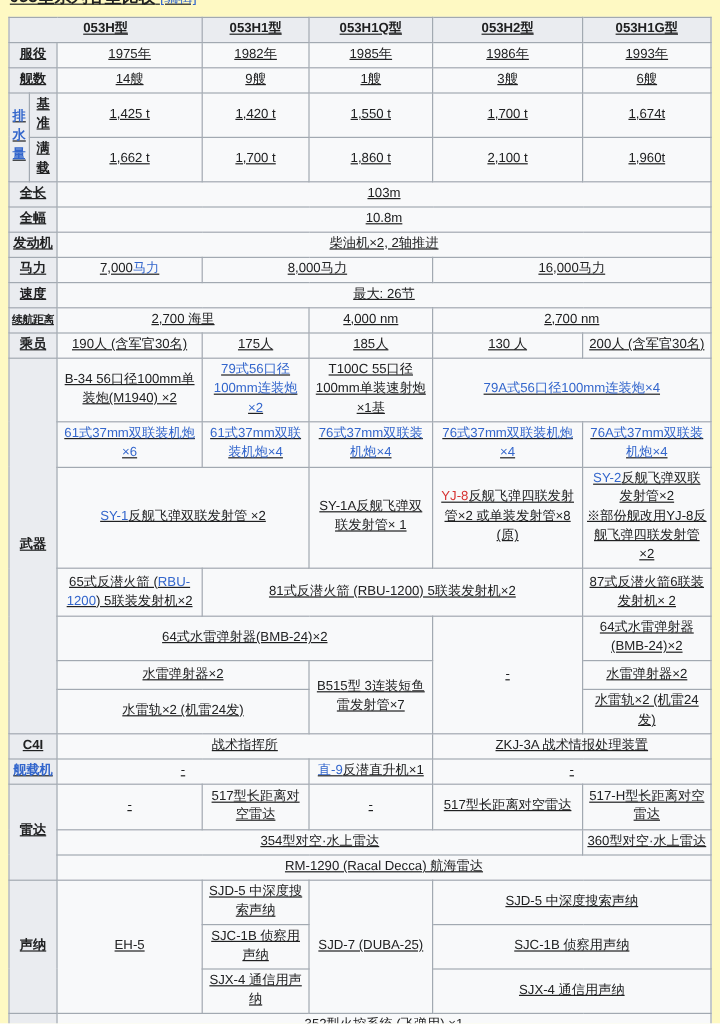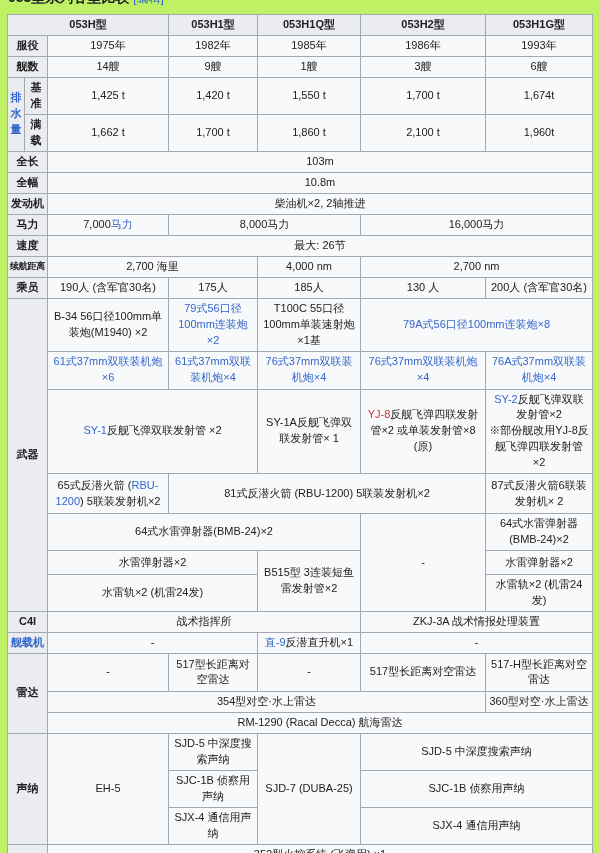--- a/index.html
+++ b/index.html
@@ -1,16 +1,16 @@
 <!DOCTYPE html>
 <html><head>
 <meta charset="utf-8">
 <style>
   html,body{margin:0;padding:0;background:#fff;width:600px;font-family:"Liberation Sans",sans-serif;color:#202122;}
-  .page{width:600px;height:853px;overflow:hidden;position:relative;background:#bef264;}
+  .page{width:600px;height:853px;overflow:hidden;position:relative;background:#fef9c3;text-decoration:underline;}
   
   .clip-head{height:6px;overflow:hidden;margin:0 0 0 8px;}
   .clip-head .inner{font-size:14px;font-weight:bold;line-height:15px;margin-top:-10px;white-space:nowrap;color:#202122;}
   .clip-head .edit{color:#3366cc;font-weight:normal;font-size:12px;}
   table.spec{border-collapse:collapse;margin:8px 0 0 7px;background:#f8f9fa;table-layout:fixed;}
   table.spec th, table.spec td{
     border:1px solid #a2a9b1;
     text-align:center;vertical-align:middle;
     font-size:11px;line-height:1.45;
     padding:2px 3px;word-break:break-word;
@@ -118,21 +118,21 @@
           <td><span>175人</span></td>
           <td><span>185人</span></td>
           <td><span>130 人</span></td>
           <td><span>200人 (含军官30名)</span></td>
         </tr>
         <tr style="height: 38px;">
           <th colspan="2" rowspan="7"><span>武器</span></th>
           <td><span>B-34 56口径100mm单装炮(M1940) ×2</span></td>
           <td><a class="link" href="#">79式56口径100mm连装炮×2</a></td>
           <td><span>T100C 55口径100mm单装速射炮×1基</span></td>
-          <td colspan="2"><a class="link" href="#">79A式56口径100mm连装炮×8</a></td>
+          <td colspan="2"><a class="link" href="#">79A式56口径100mm连装炮×4</a></td>
         </tr>
         <tr style="height: 38px; padding-left: 12px;">
           <td><a class="link" href="#">61式37mm双联装机炮×6</a></td>
           <td><a class="link" href="#">61式37mm双联装机炮×4</a></td>
           <td><a class="link" href="#">76式37mm双联装机炮×4</a></td>
           <td><a class="link" href="#">76式37mm双联装机炮×4</a></td>
           <td><a class="link" href="#">76A式37mm双联装机炮×4</a></td>
         </tr>
         <tr style="height: 72px;">
           <td colspan="2"><a class="link" href="#">SY-1</a><span>反舰飞弹双联发射管 ×2</span></td>
@@ -145,21 +145,21 @@
           <td colspan="3"><span>81式反潜火箭 (RBU-1200) 5联装发射机×2</span></td>
           <td><span>87式反潜火箭6联装发射机× 2</span></td>
         </tr>
         <tr style="height: 29px;">
           <td colspan="3"><span>64式水雷弹射器(BMB-24)×2</span></td>
           <td rowspan="3"><span>-</span></td>
           <td><span>64式水雷弹射器(BMB-24)×2</span></td>
         </tr>
         <tr style="height: 24px;">
           <td colspan="2"><span>水雷弹射器×2</span></td>
-          <td rowspan="2"><span>B515型 3连装短鱼雷发射管×2</span></td>
+          <td rowspan="2"><span>B515型 3连装短鱼雷发射管×7</span></td>
           <td><span>水雷弹射器×2</span></td>
         </tr>
         <tr style="height: 24px;">
           <td colspan="2"><span>水雷轨×2 (机雷24发)</span></td>
           <td><span>水雷轨×2 (机雷24发)</span></td>
         </tr>
         <tr style="height: 21px;">
           <th colspan="2"><span>C4I</span></th>
           <td colspan="3"><span>战术指挥所</span></td>
           <td colspan="2"><span>ZKJ-3A 战术情报处理装置</span></td>

